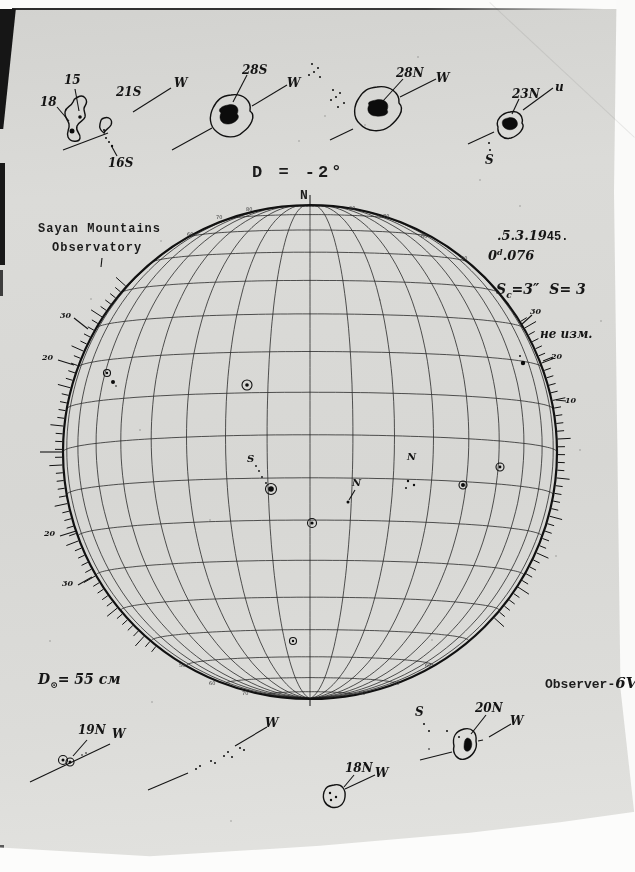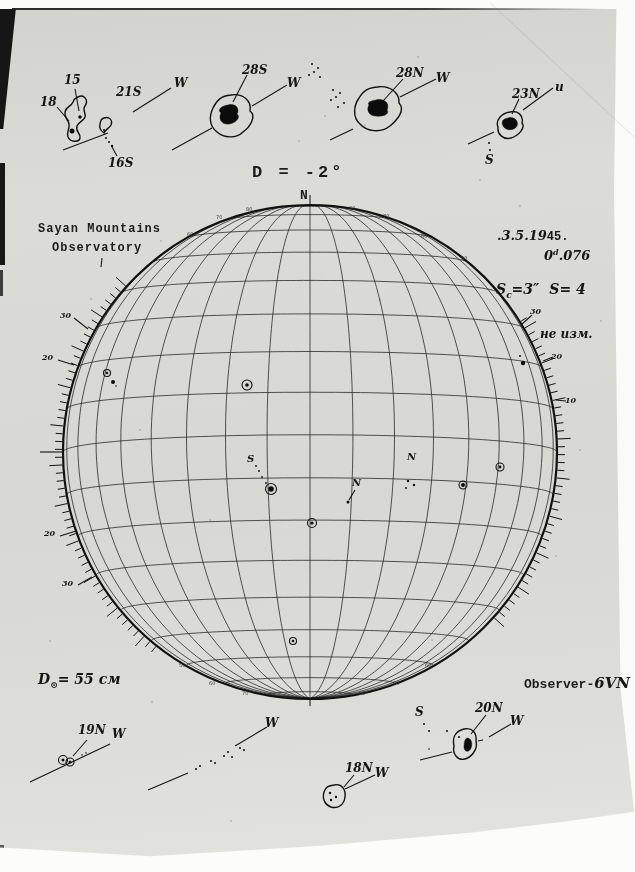--- a/index.html
+++ b/index.html
@@ -385,32 +385,32 @@
   <div class="abs typed title" style="left:252px;top:163px;">D = -2°</div>
 
   <div class="abs typed north" style="left:300px;top:188px;">N</div>
 
   <div class="abs typed obs" style="left:38px;top:220px;">
     <div>Sayan Mountains</div>
     <div class="indent">Observatory</div>
   </div>
 
   <div class="abs hand date" style="left:497px;top:228px;">
-    <span>.3.5.19</span><span class="typed-part">45.</span>
-  </div>
-
-  <div class="abs hand timef" style="left:544px;top:247px;">
+    <span>.5.3.19</span><span class="typed-part">45.</span>
+  </div>
+
+  <div class="abs hand timef" style="left:488px;top:247px;">
     <span>0</span><sup>d</sup><span>.076</span>
   </div>
 
   <div class="abs hand seeing" style="left:496px;top:281px;">
-    <span>S</span><sub>c</sub><span>=3″</span><span class="gap"></span><span>S= 4</span>
+    <span>S</span><sub>c</sub><span>=3″</span><span class="gap"></span><span>S= 3</span>
   </div>
 
   <div class="abs hand diam" style="left:38px;top:671px;">
     <span>D</span><sub>⊙</sub><span>= 55 см</span>
   </div>
 
   <div class="abs observer" style="left:524px;top:674px;">
-    <span class="typed" style="font-size:13px;">Observer-</span><span class="hand" style="font-size:15px;">6VN</span>
+    <span class="typed" style="font-size:13px;margin-left:21px;">Observer-</span><span class="hand" style="font-size:15px;">6VN</span>
   </div>
 
 </div>
 
 </body></html>

